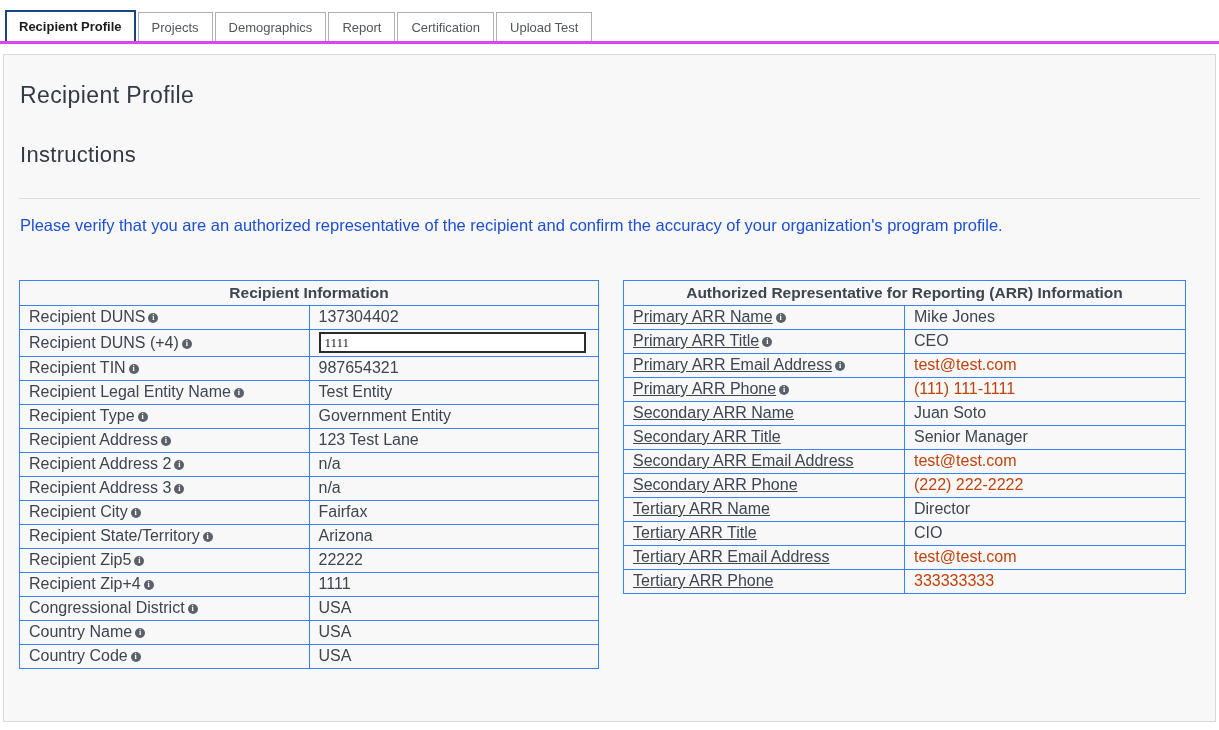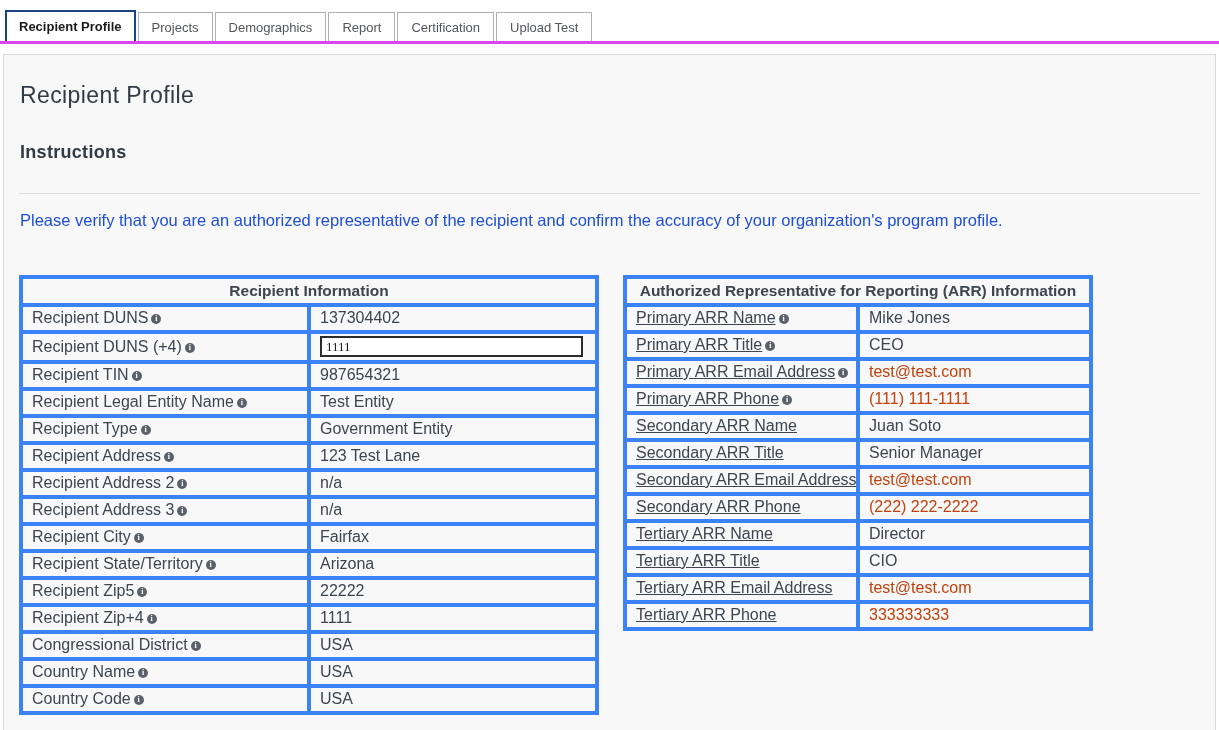--- a/index.html
+++ b/index.html
@@ -47,22 +47,22 @@
   }
   .page-title {
     margin: 12px 0 0 1px;
     font-size: 23px;
     font-weight: 500;
     letter-spacing: 0.4px;
     color: #323a45;
   }
   .section-heading {
     margin: 33px 0 0 1px;
-    font-size: 18px;
-    font-weight: 700;
+    font-size: 22px;
+    font-weight: 400;
     letter-spacing: 0.3px;
     color: #323a45;
   }
   .divider {
     border: none;
     border-top: 1px solid #dcdcdc;
     margin: 30px 0 0 0;
   }
   .instructions-text {
     margin: 17px 0 0 1px;
@@ -74,23 +74,23 @@
     margin-top: 45px;
     display: flex;
     align-items: flex-start;
     gap: 24px;
   }
   table {
     border-collapse: collapse;
     table-layout: fixed;
   }
   #recipient-table { width: 580px; }
-  #arr-table { width: 470px; }
+  #arr-table { width: 563px; }
   th, td {
-    border: 4px solid #3b82f6;
+    border: 1px solid #3b82f6;
     font-size: 16px;
     padding: 2px 9px 3px 9px;
     color: #3d4551;
     overflow: hidden;
     white-space: nowrap;
   }
   th {
     text-align: center;
     font-weight: bold;
     font-size: 15.5px;

